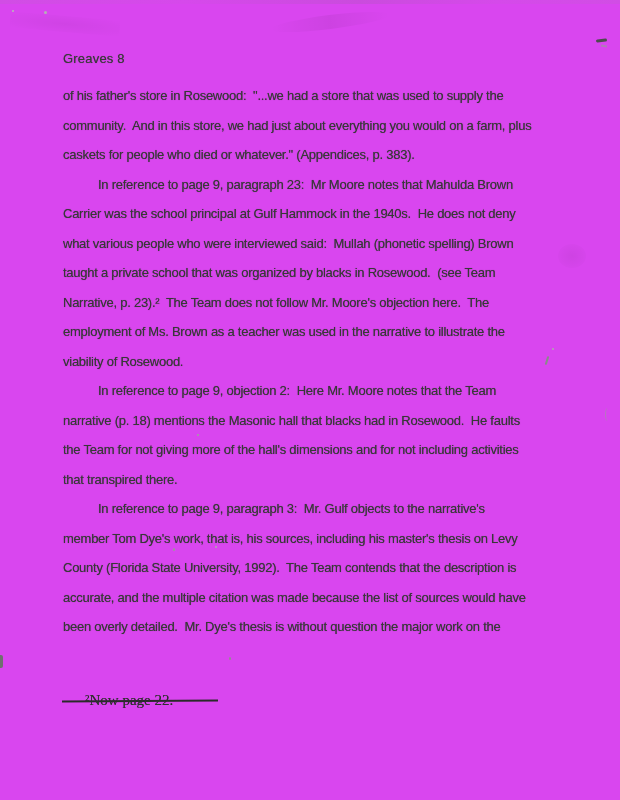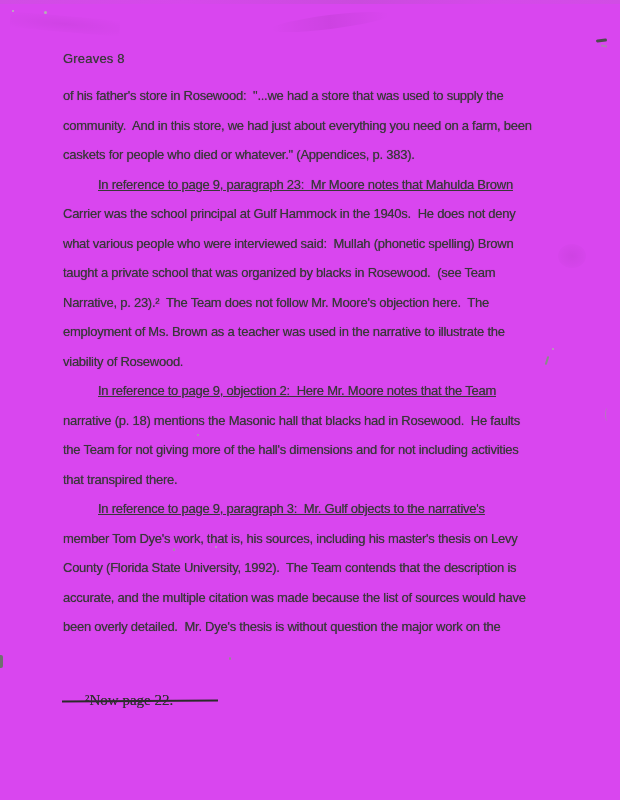--- a/index.html
+++ b/index.html
@@ -47,21 +47,20 @@
     letter-spacing: -0.25px;
     text-shadow: 0 0 0.7px rgba(50,50,50,0.7);
   }
   .line {
     height: 29.5px;
     line-height: 29.5px;
     white-space: pre;
   }
   .line.indent {
     padding-left: 35px;
-    text-decoration: underline;
   }
   .footnote-rule {
     position: absolute;
     left: 62px;
     top: 700px;
     width: 156px;
     height: 2px;
     background: #2a2a2a;
     transform: rotate(-0.3deg);
   }
@@ -97,21 +96,21 @@
 <body>
 
 <div class="page">
 
   <div class="scan-edge-top"></div>
 
   <div class="header">Greaves 8</div>
 
   <div class="body-text">
     <div class="line">of his father's store in Rosewood:  "...we had a store that was used to supply the</div>
-    <div class="line">community.  And in this store, we had just about everything you need on a farm, been</div>
+    <div class="line">community.  And in this store, we had just about everything you would on a farm, plus</div>
     <div class="line">caskets for people who died or whatever." (Appendices, p. 383).</div>
     <div class="line indent">In reference to page 9, paragraph 23:  Mr Moore notes that Mahulda Brown</div>
     <div class="line">Carrier was the school principal at Gulf Hammock in the 1940s.  He does not deny</div>
     <div class="line">what various people who were interviewed said:  Mullah (phonetic spelling) Brown</div>
     <div class="line">taught a private school that was organized by blacks in Rosewood.  (see Team</div>
     <div class="line">Narrative, p. 23).²  The Team does not follow Mr. Moore's objection here.  The</div>
     <div class="line">employment of Ms. Brown as a teacher was used in the narrative to illustrate the</div>
     <div class="line">viability of Rosewood.</div>
     <div class="line indent">In reference to page 9, objection 2:  Here Mr. Moore notes that the Team</div>
     <div class="line">narrative (p. 18) mentions the Masonic hall that blacks had in Rosewood.  He faults</div>

